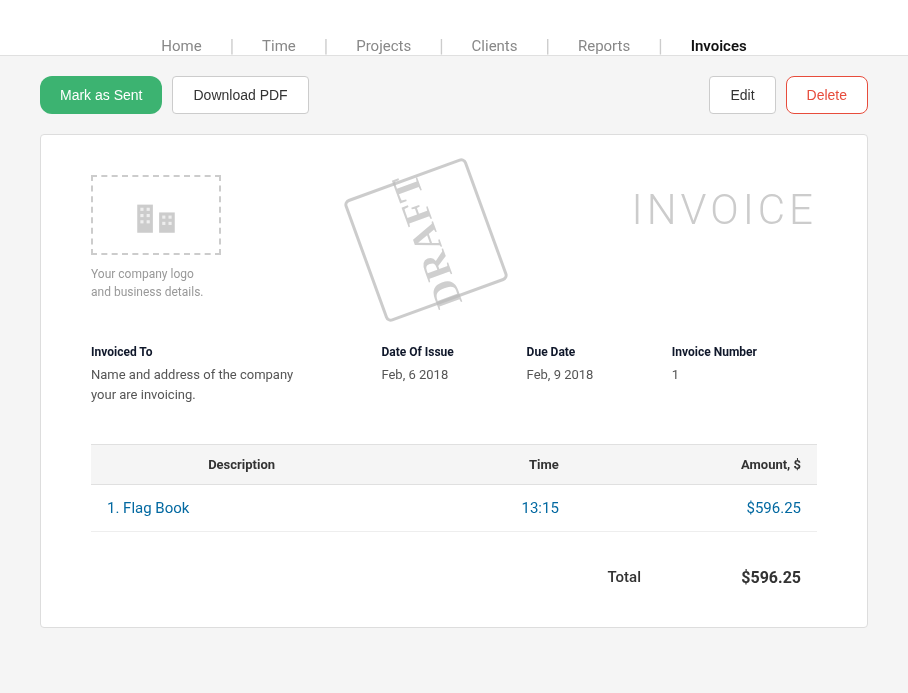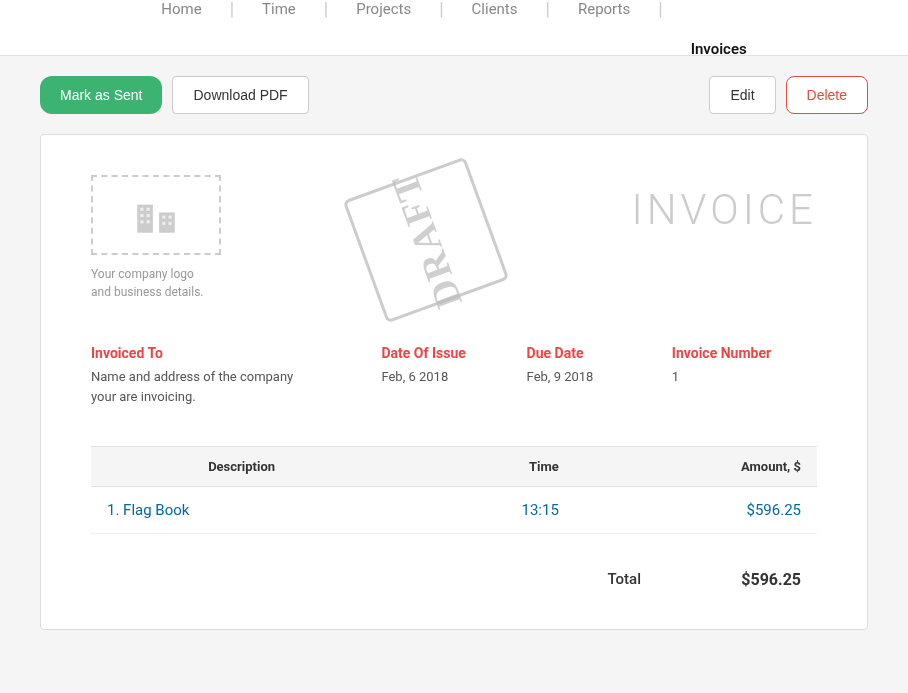--- a/index.html
+++ b/index.html
@@ -8,21 +8,21 @@
       background: #f5f5f5;
       color: #333;
       font-size: 14px;
     }
 
     
     .nav {
       background: #fff;
       border-bottom: 1px solid #e0e0e0;
       display: flex;
-      align-items: flex-start;
+      align-items: flex-end;
       justify-content: center;
       height: 56px;
       gap: 0;
     }
     .nav-item {
       color: #888;
       padding: 0 28px;
       font-size: 15px;
       cursor: pointer;
       text-decoration: none;
@@ -180,22 +180,22 @@
       margin-bottom: 40px;
     }
     .invoice-detail-block {
       flex: 1;
     }
     .invoice-detail-block:first-child {
       flex: 2;
     }
     .detail-label {
       font-weight: 700;
-      font-size: 14px;
-      color: #ef4444;
+      font-size: 12px;
+      color: #0f172a;
       margin-bottom: 6px;
     }
     .detail-value {
       font-size: 13px;
       color: #555;
       line-height: 1.5;
     }
 
     
     .invoice-table {

